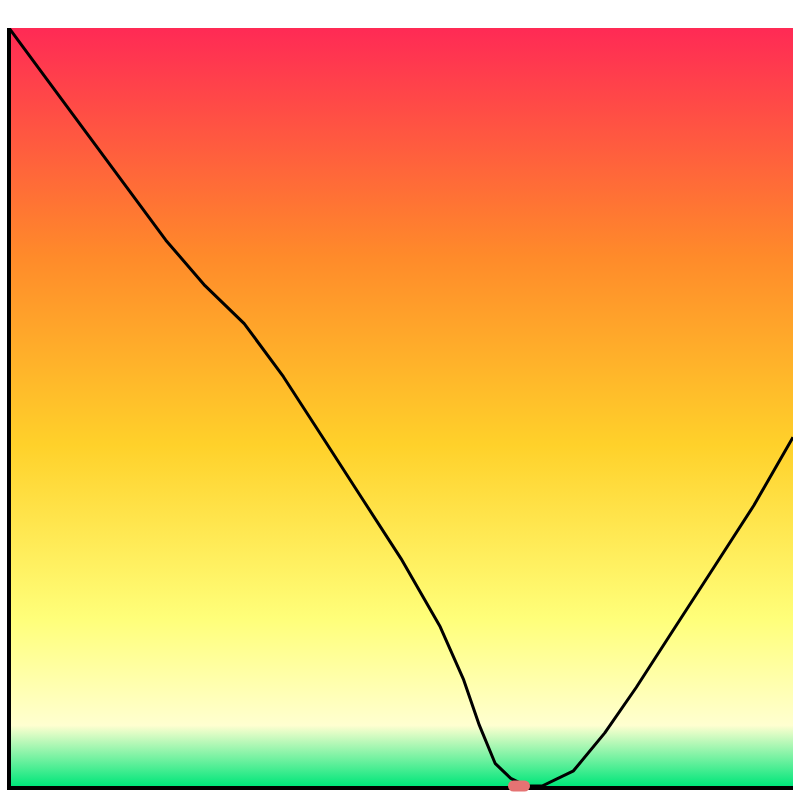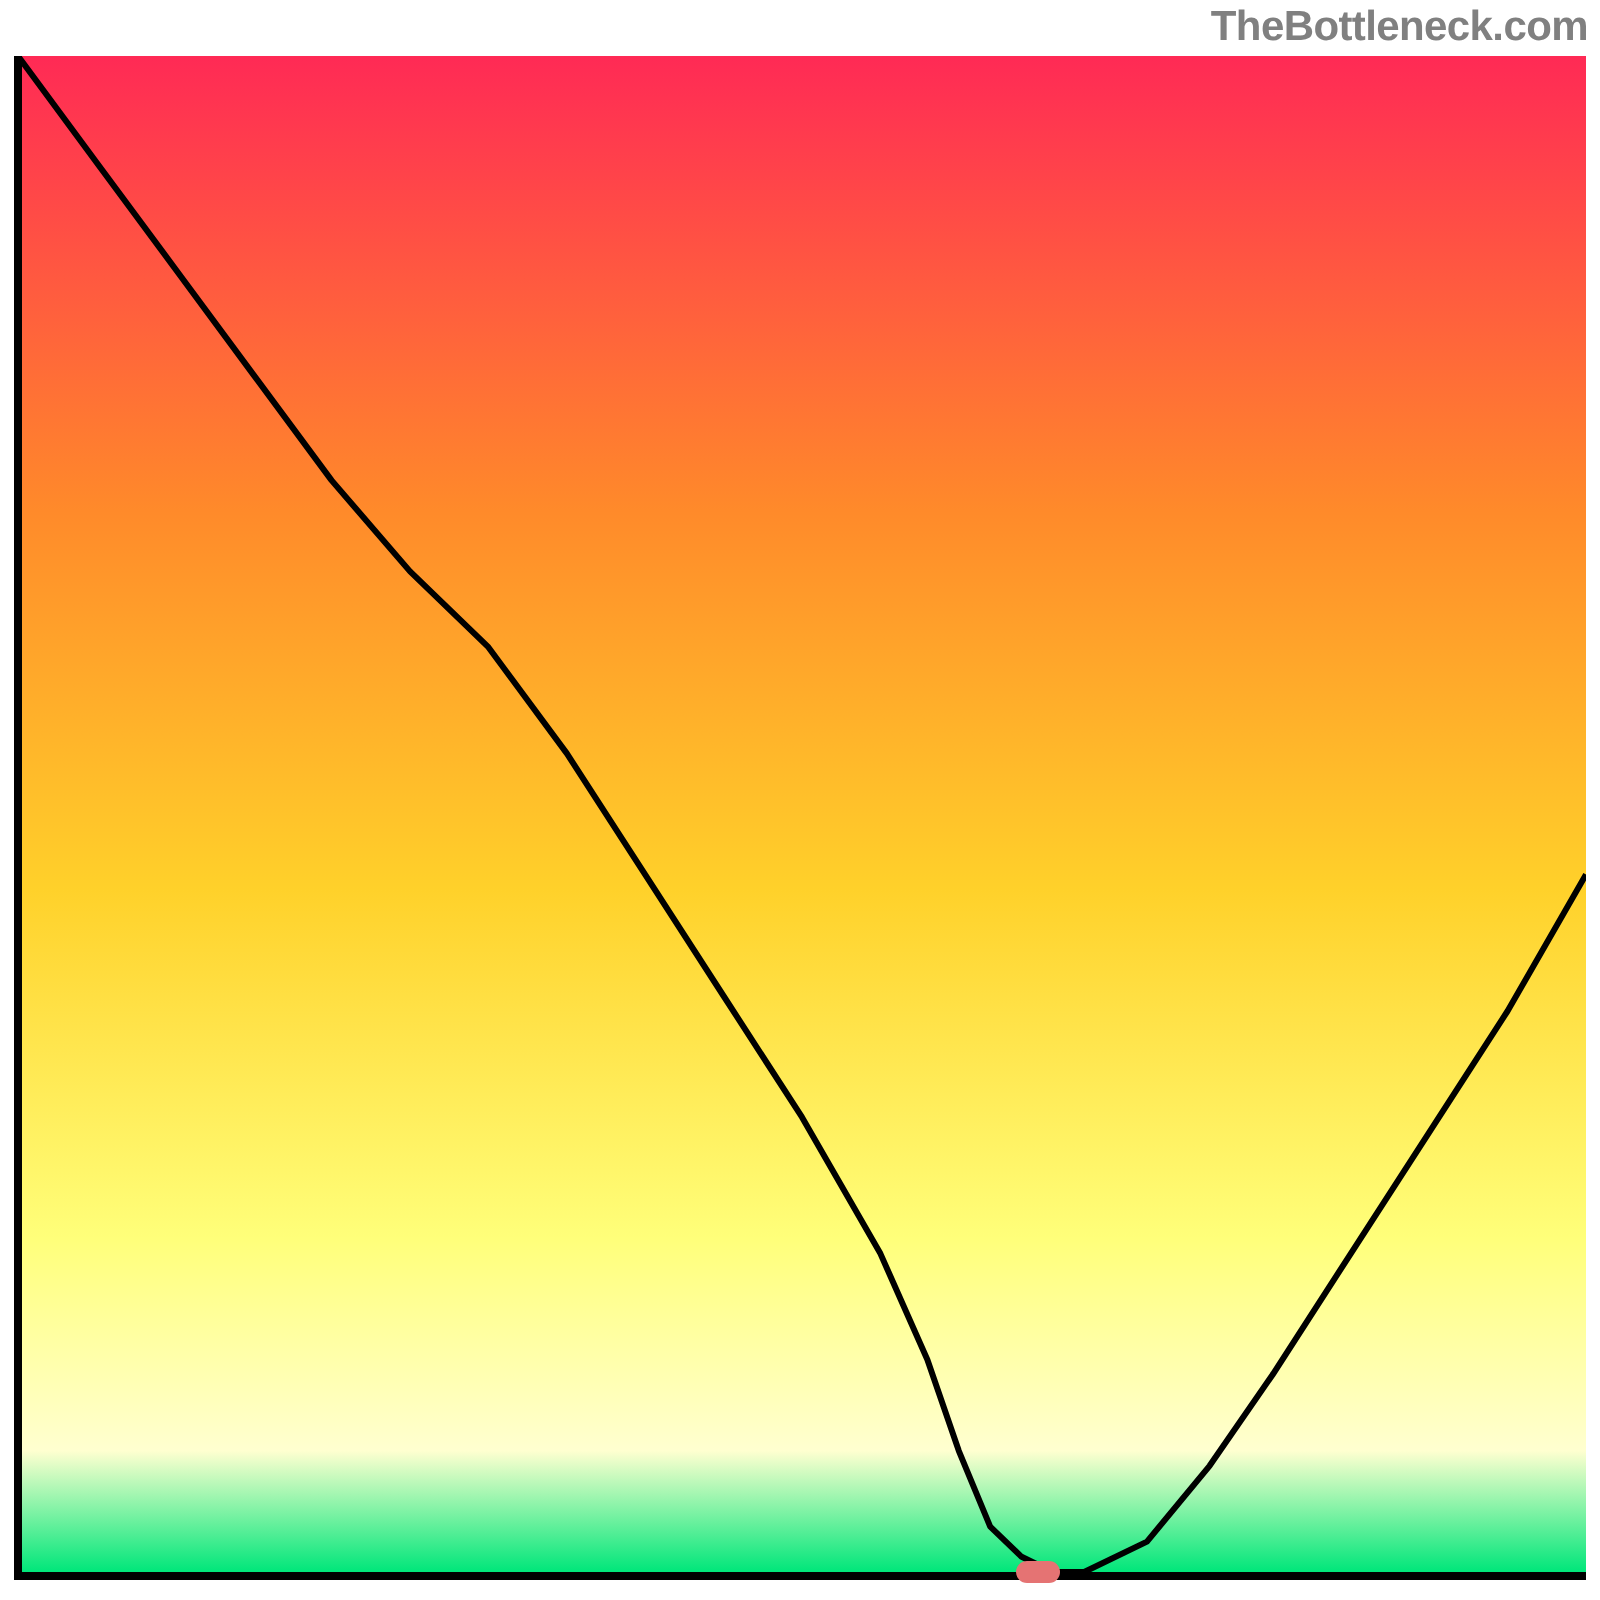--- a/index.html
+++ b/index.html
@@ -37,21 +37,20 @@
     width: 22px;
     height: 11px;
     border-radius: 6px;
     transform: translate(-50%, -50%);
   }
 </style>
 </head>
 <body>
 
 <div class="frame">
-  <div class="watermark">TheBottleneck.com</div>
 
   <div class="plot">
     <svg width="786" height="762" viewBox="0 0 786 762" preserveAspectRatio="none">
       <defs>
         <linearGradient id="bg-grad" x1="0" y1="0" x2="0" y2="1">
           <stop offset="0%" stop-color="#ff2a55"></stop>
           <stop offset="30%" stop-color="#ff8a2a"></stop>
           <stop offset="55%" stop-color="#ffd12a"></stop>
           <stop offset="78%" stop-color="#ffff7a"></stop>
           <stop offset="92%" stop-color="#ffffd0"></stop>

